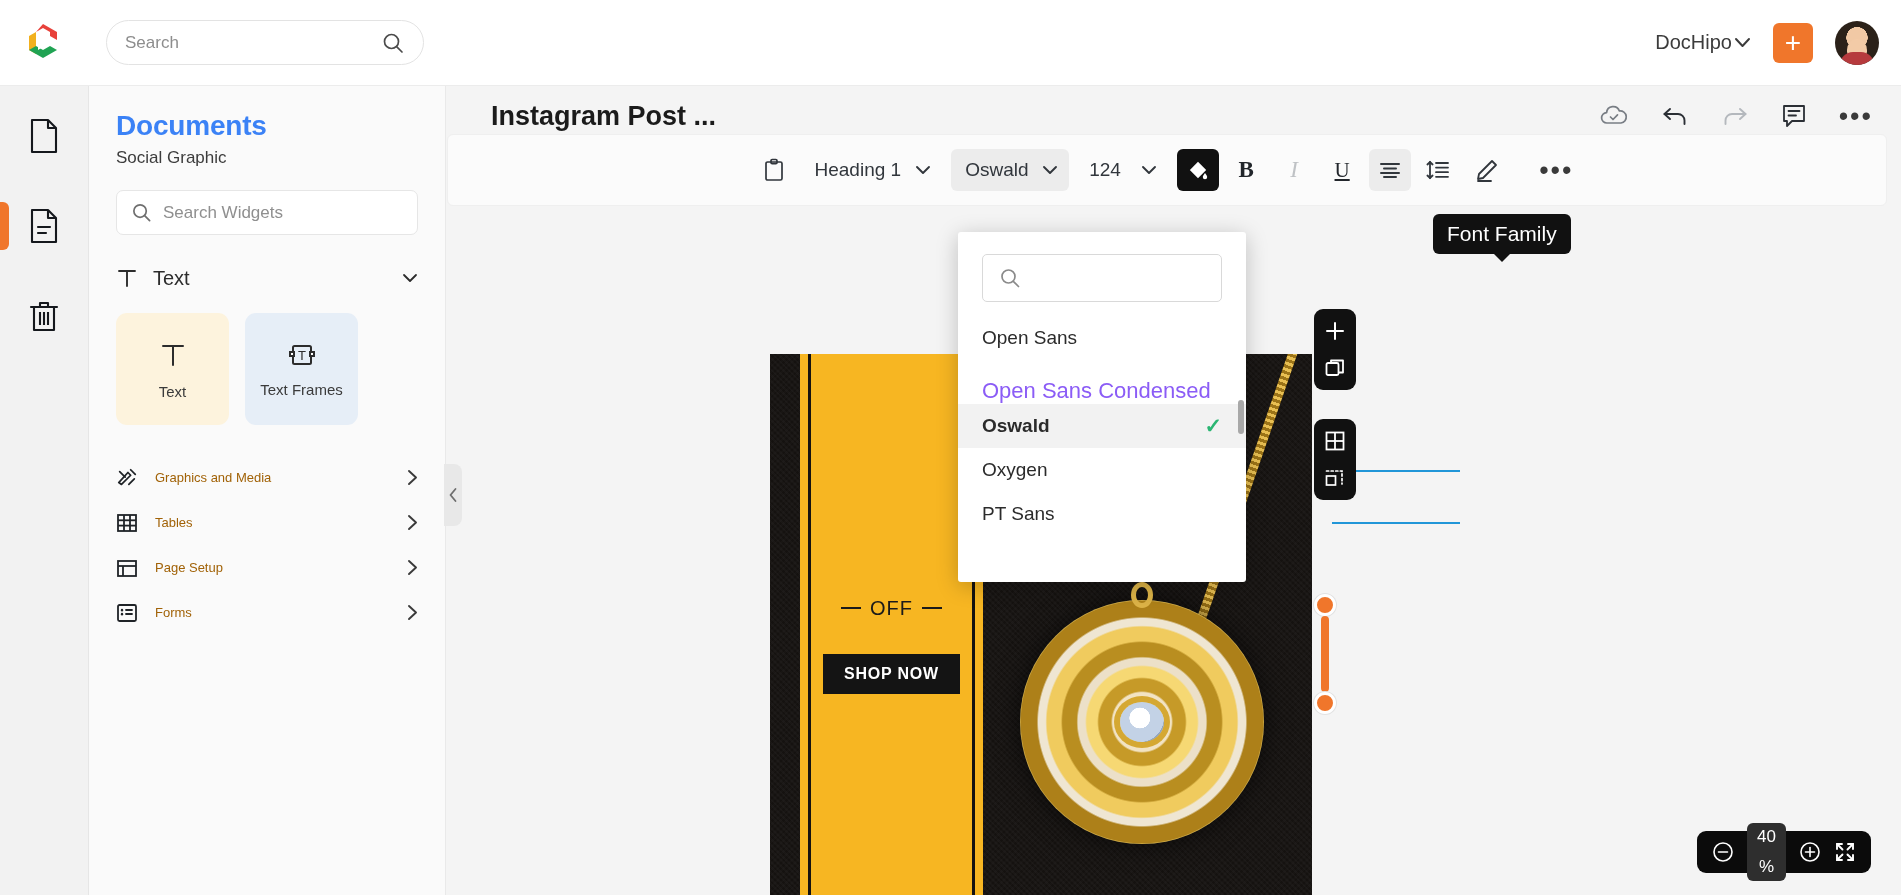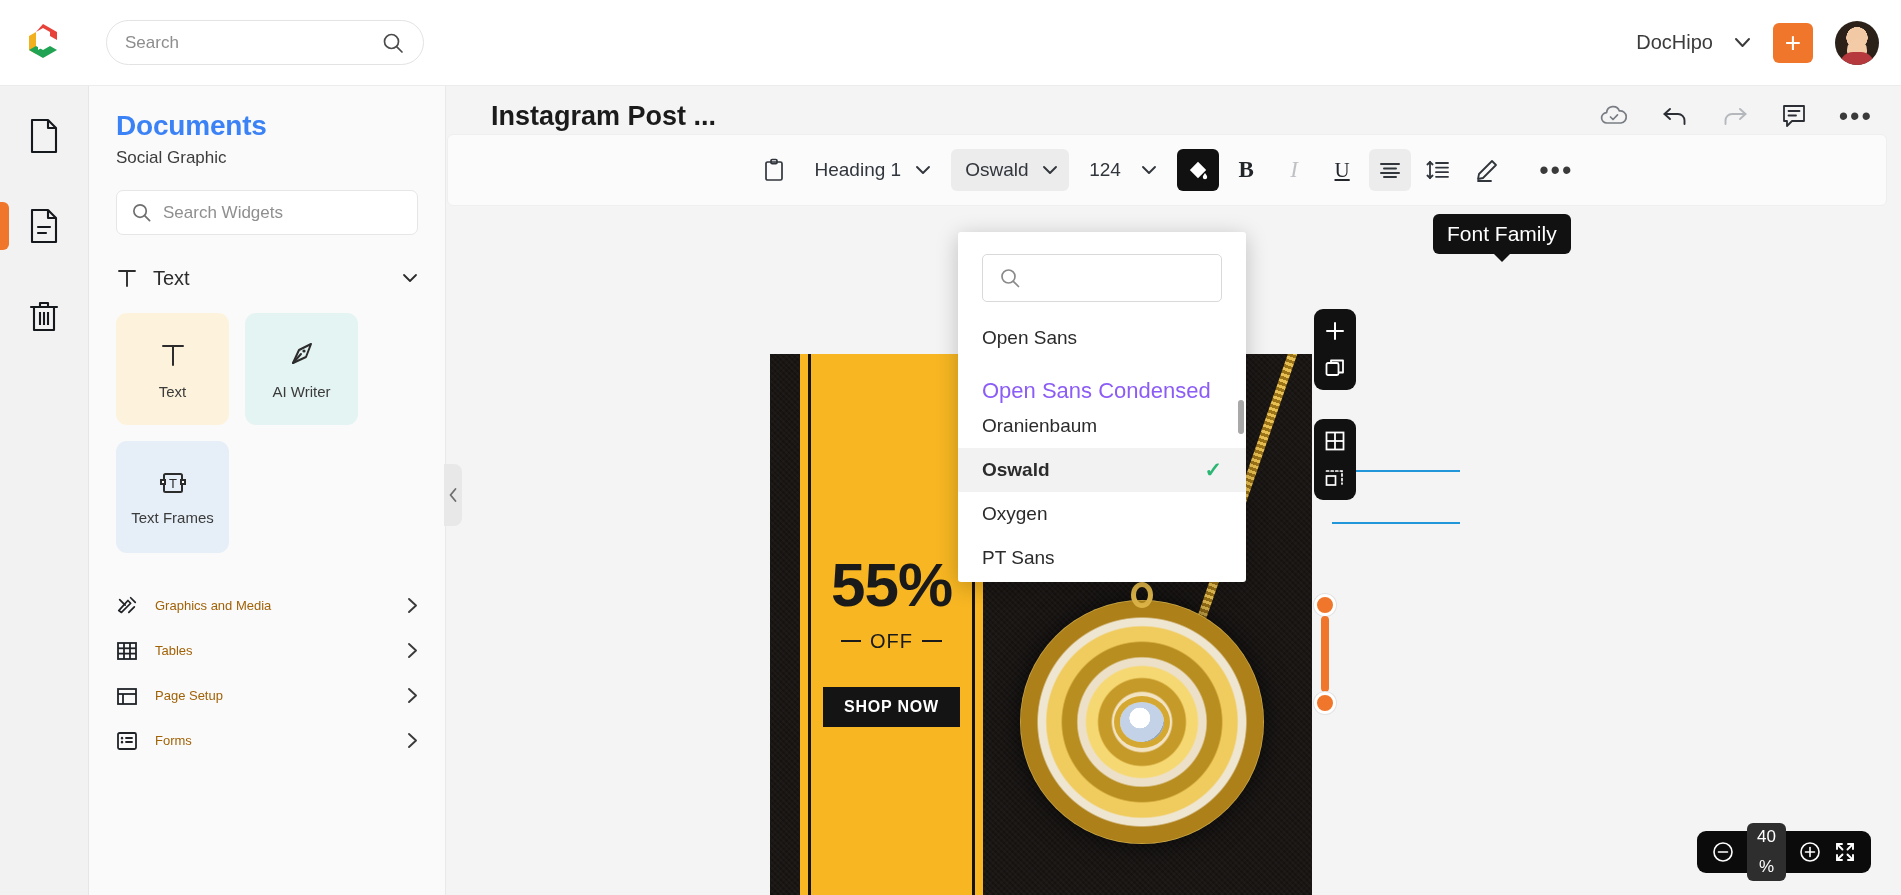--- a/index.html
+++ b/index.html
@@ -24,21 +24,21 @@
   }
   .search-box input {
     border: none; outline: none; flex: 1; font-size: 17px;
     color: #5f5f5f; font-family: "Liberation Sans", sans-serif; background: transparent;
   }
   .search-box input::placeholder { color: #8d8d8d; }
   .topbar-right {
     margin-left: auto; margin-right: 22px;
     display: flex; align-items: center; gap: 22px;
   }
-  .workspace-sel { display: flex; align-items: center; gap: 21px; cursor: pointer; }
+  .workspace-sel { display: flex; align-items: center; gap: 2px; cursor: pointer; }
   .workspace-sel span { font-size: 20px; color: #3c3c3c; }
   .plus-btn {
     width: 40px; height: 40px; background: #f0762b; border-radius: 6px;
     display: flex; align-items: center; justify-content: center;
     color: #fff; font-size: 28px; font-weight: 300; line-height: 1; cursor: pointer;
   }
   .avatar {
     width: 44px; height: 44px; border-radius: 50%; overflow: hidden;
     background: radial-gradient(circle at 50% 38%, #f1c9a5 0 30%, #2b2119 31% 100%);
     position: relative; cursor: pointer;
@@ -406,30 +406,20 @@
     <div class="cards">
       <div class="wcard cream">
         <span>
           <svg width="34" height="34" viewBox="0 0 34 34" fill="none" stroke="#2c2c2c" stroke-width="2">
             <line x1="7" y1="8" x2="27" y2="8" stroke-linecap="round"></line>
             <line x1="17" y1="8" x2="17" y2="27" stroke-linecap="round"></line>
           </svg>
         </span>
         <span class="cap">Text</span>
       </div>
-      <div class="wcard mint">
-        <span>
-          <svg width="34" height="34" viewBox="0 0 34 34" fill="none" stroke="#2c2c2c" stroke-width="2">
-            <path d="M26 6 L14 12 L8 25 L21 19 Z" stroke-linejoin="round"></path>
-            <line x1="8" y1="25" x2="16" y2="16" stroke-linecap="round"></line>
-            <circle cx="19" cy="13" r="1.6" fill="#2c2c2c" stroke="none"></circle>
-          </svg>
-        </span>
-        <span class="cap">AI Writer</span>
-      </div>
       <div class="wcard blue">
         <span>
           <svg width="34" height="30" viewBox="0 0 34 30" fill="none" stroke="#2c2c2c" stroke-width="2">
             <rect x="8" y="6" width="18" height="18" rx="1.5"></rect>
             <text x="17" y="20" font-size="13" fill="#2c2c2c" stroke="none" text-anchor="middle" font-family="Liberation Sans">T</text>
             <rect x="5" y="12" width="4" height="4" fill="#fff"></rect>
             <rect x="25" y="12" width="4" height="4" fill="#fff"></rect>
           </svg>
         </span>
         <span class="cap">Text Frames</span>
@@ -681,21 +671,20 @@
       <div class="page">
         <div class="jewel">
           <div class="chain"></div>
           <div class="earring"></div>
           <div class="pendant">
             <div class="bail"></div>
           </div>
         </div>
         <div class="promo-panel">
           <div class="promo-inner">
-            <div class="promo-pct">55%</div>
             <div class="promo-off">
               <span>OFF</span>
             </div>
             <div class="shop-btn">SHOP NOW</div>
           </div>
         </div>
       </div>
 
       <div class="zoom-widget">
         <span class="zcirc">
@@ -741,23 +730,20 @@
       </span>
       <input placeholder="" style="">
     </div>
     <div class="font-list">
       <div class="font-item">
         <span>Open Sans</span>
       </div>
       <div class="font-item cond">
         <span>Open Sans Condensed</span>
       </div>
-      <div class="font-item">
-        <span>Oranienbaum</span>
-      </div>
       <div class="font-item sel">
         <span>Oswald</span>
         <span class="chk">✓</span>
       </div>
       <div class="font-item">
         <span>Oxygen</span>
       </div>
       <div class="font-item">
         <span>PT Sans</span>
       </div>

